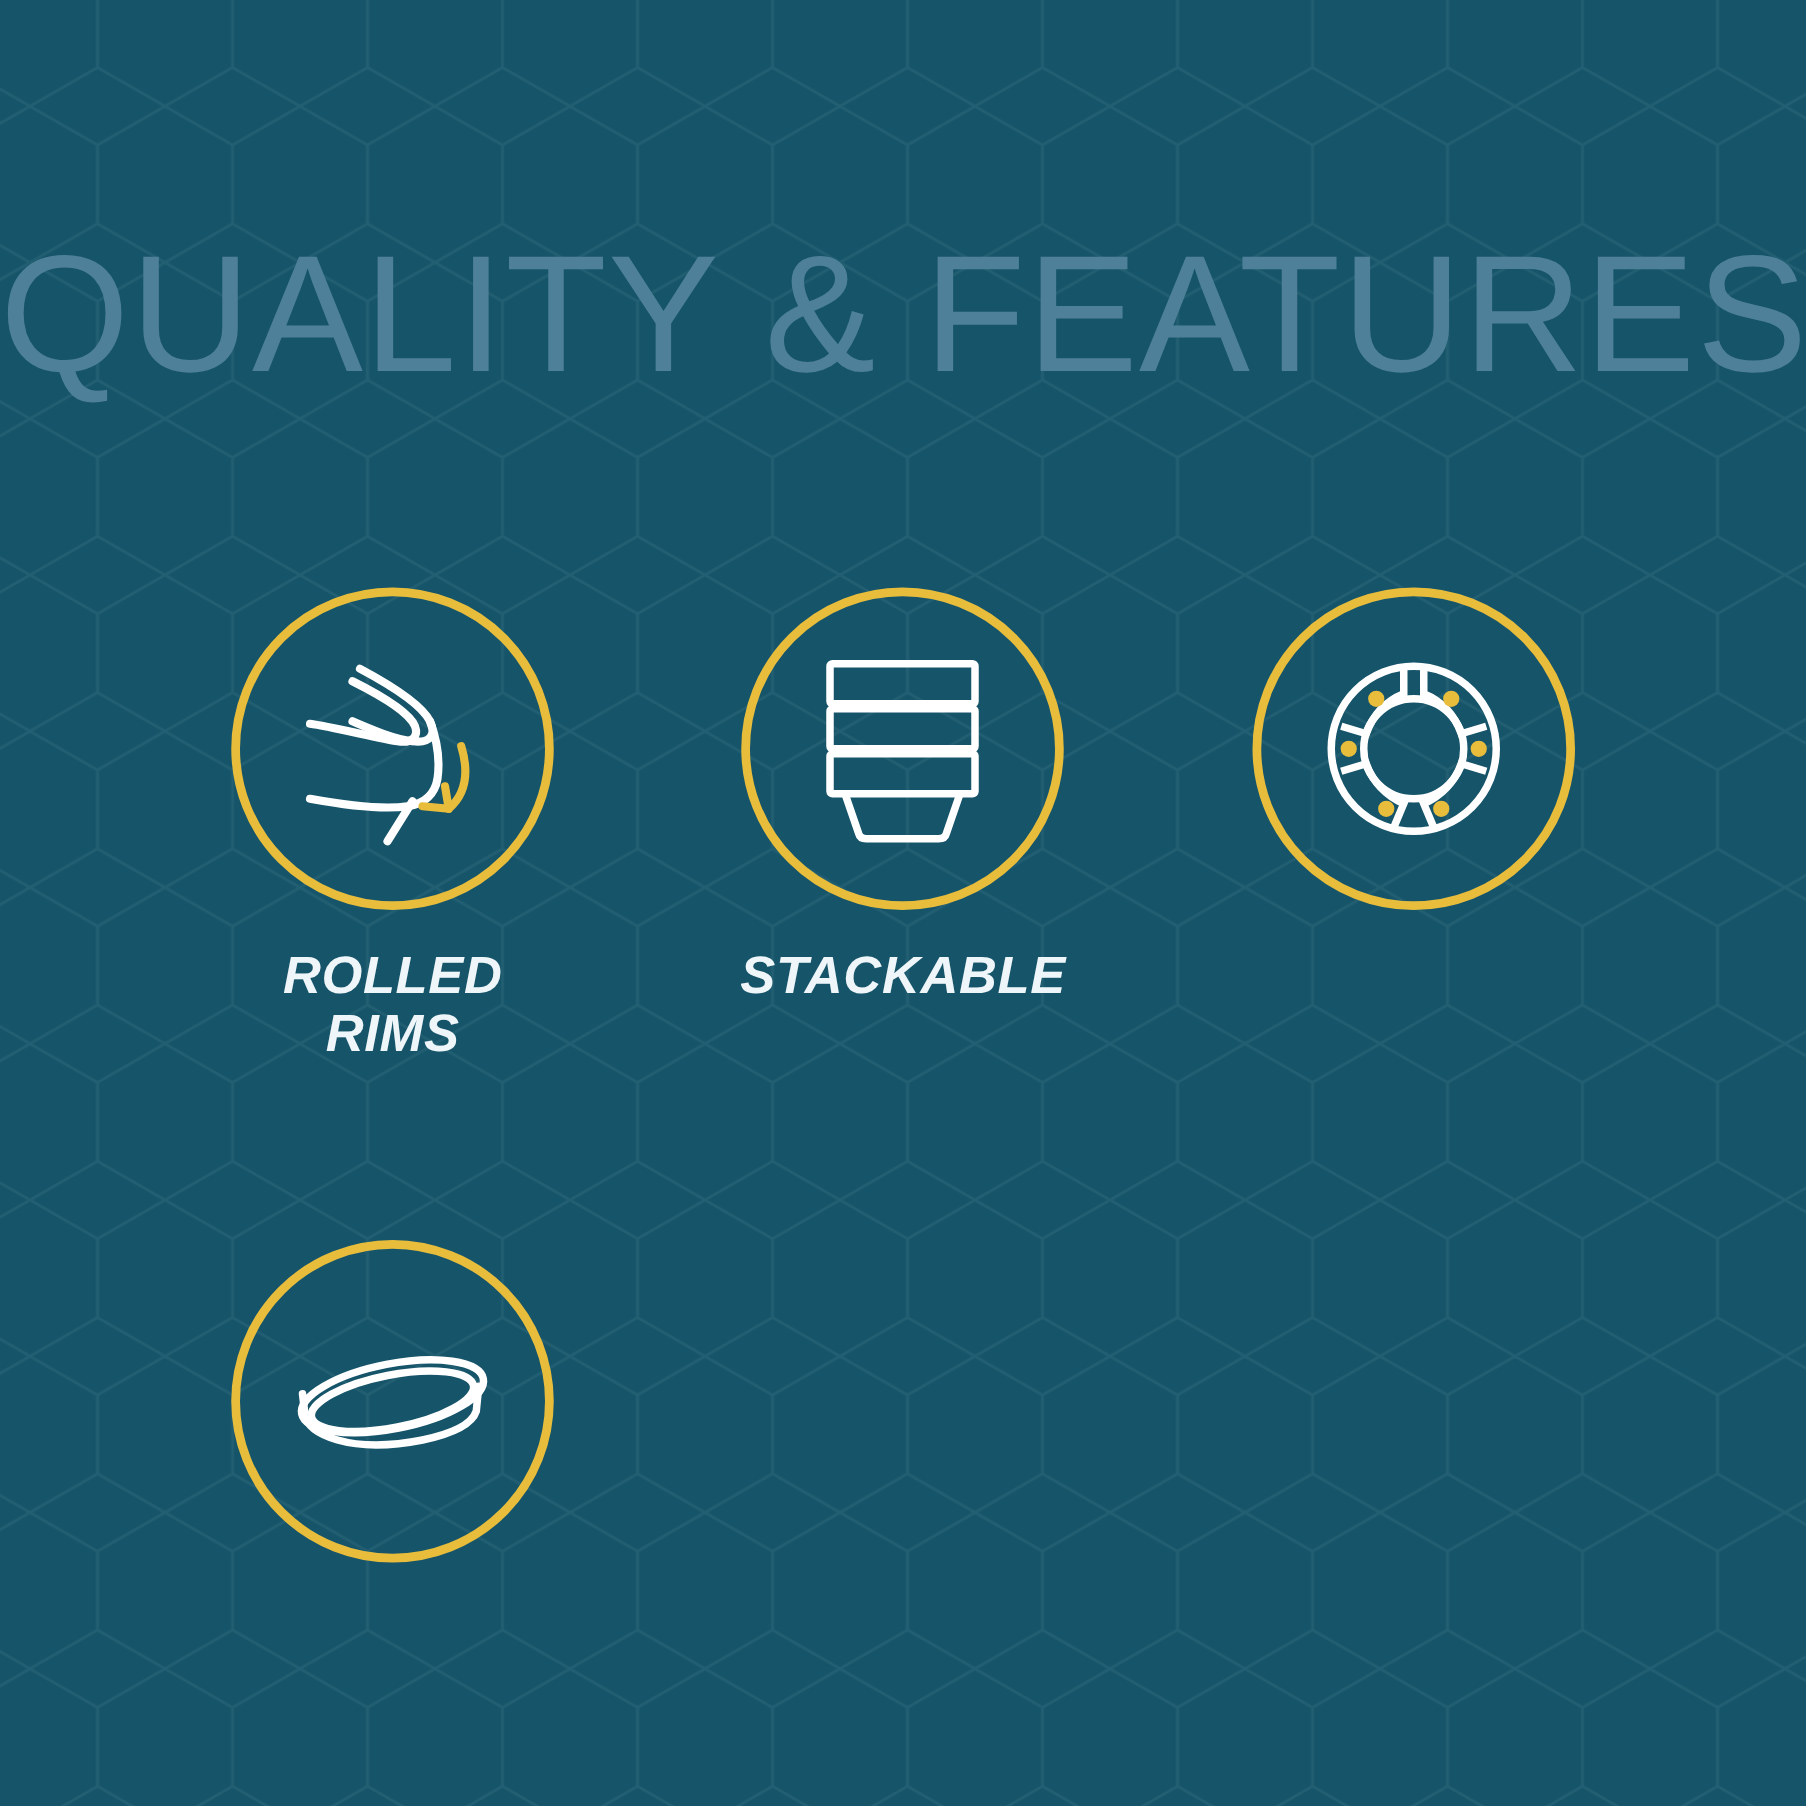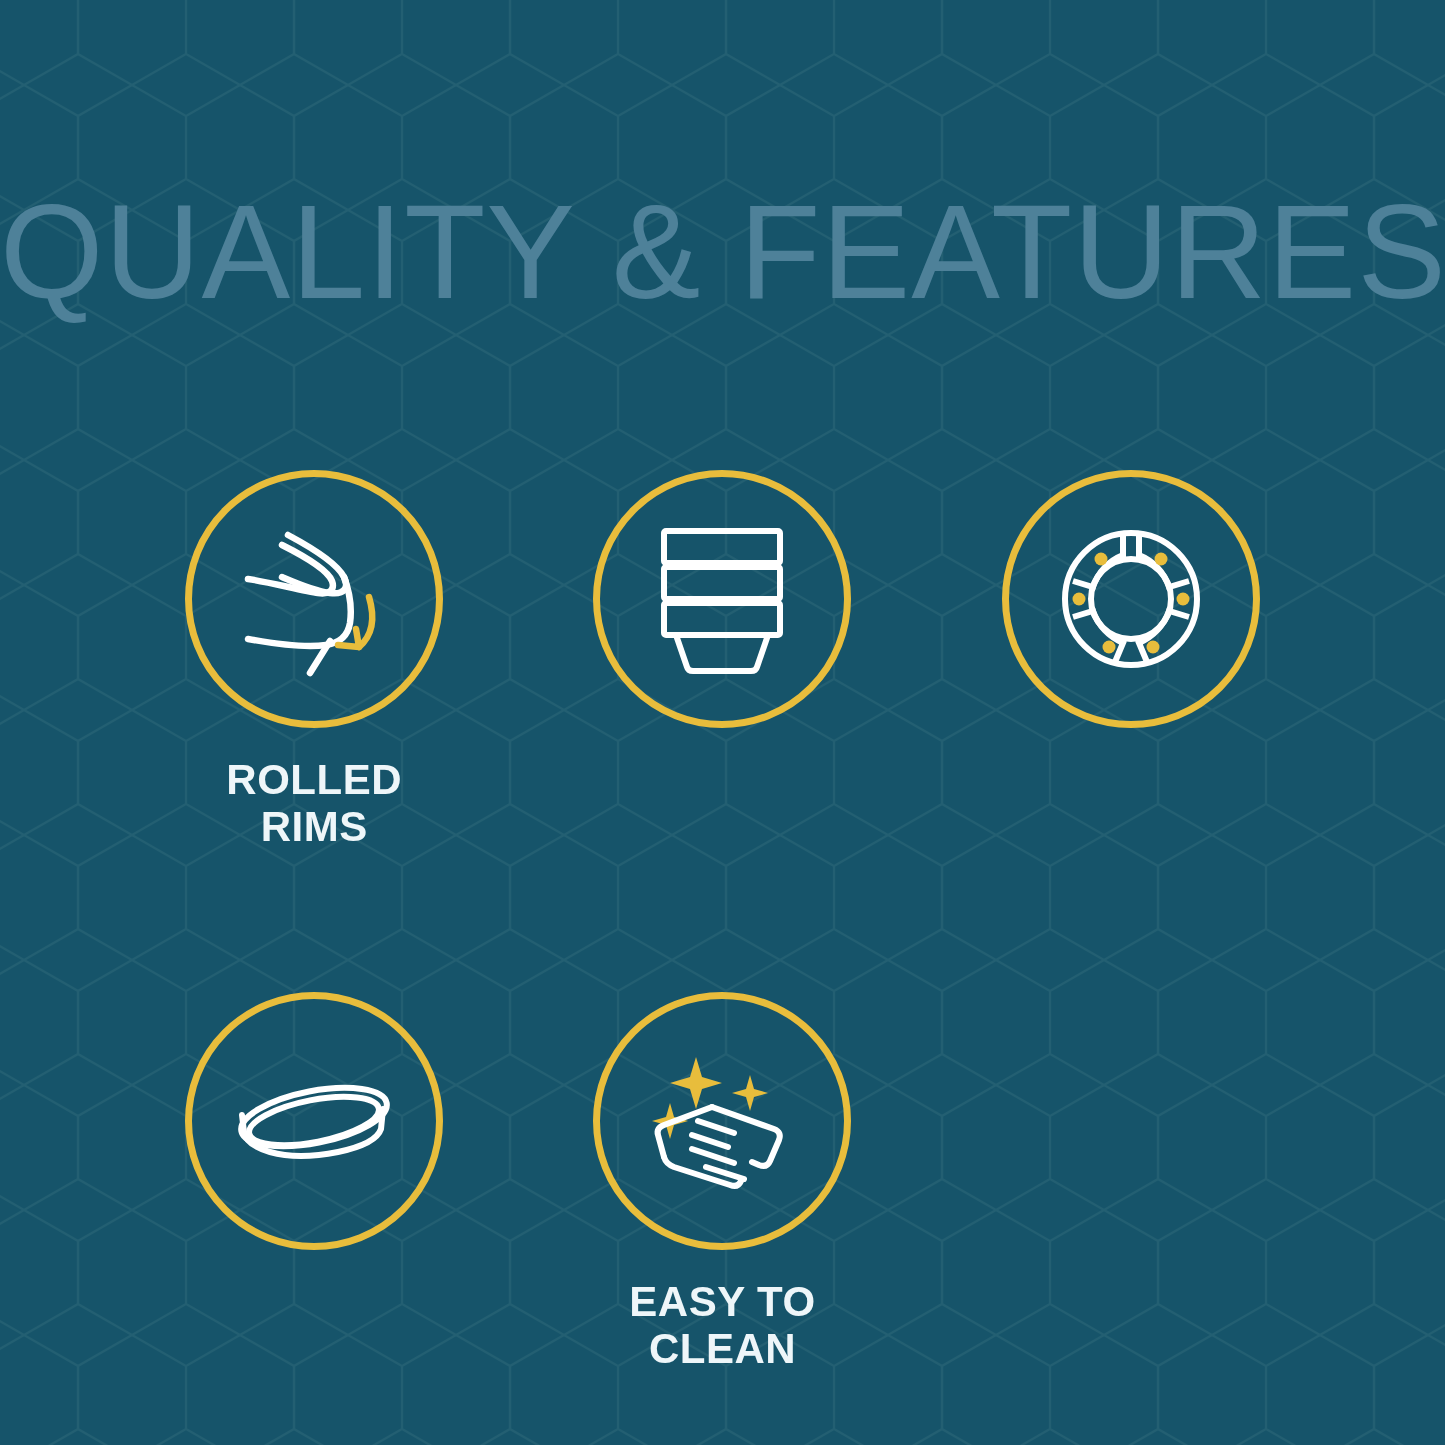--- a/index.html
+++ b/index.html
@@ -46,20 +46,21 @@
     display: grid;
     grid-template-columns: repeat(3, 1fr);
     grid-row-gap: 142px;
     padding: 0 110px;
     box-sizing: border-box;
   }
   .cell {
     display: flex;
     flex-direction: column;
     align-items: center;
+    font-style: italic;
   }
   .icon-ring {
     width: 258px;
     height: 258px;
     border-radius: 50%;
     border: 7px solid #e8bd3c;
     box-sizing: border-box;
     display: flex;
     align-items: center;
     justify-content: center;
@@ -130,20 +131,21 @@
       <div class="icon-ring">
         <svg viewBox="0 0 176 176">
           <g fill="none" stroke="#ffffff" stroke-width="6" stroke-linecap="round" stroke-linejoin="round">
             <rect x="30" y="20" width="116" height="32" rx="2"></rect>
             <rect x="30" y="56" width="116" height="32" rx="2"></rect>
             <rect x="30" y="92" width="116" height="32" rx="2"></rect>
             <path d="M42 124 L53 156 Q54 160 59 160 L117 160 Q122 160 123 156 L134 124"></path>
           </g>
         </svg>
       </div>
+      <div class="cell-label">STACKABLE</div>
     </div>
 
     <div class="cell">
       <div class="icon-ring">
         <svg viewBox="0 0 176 176">
           <g fill="none" stroke="#ffffff" stroke-width="6">
             <circle cx="88" cy="88" r="66"></circle>
             <path d="M80 23 L80 44 Q58 53 50 76 L30 70"></path>
             <path d="M96 23 L96 44 Q118 53 126 76 L146 70"></path>
             <path d="M30 106 L50 100 Q58 122 80 132 L72 151"></path>
@@ -168,34 +170,15 @@
           <g fill="none" stroke="#ffffff" stroke-width="6" stroke-linecap="round" stroke-linejoin="round">
             <ellipse cx="88" cy="84" rx="74" ry="26" transform="rotate(-11 88 84)"></ellipse>
             <ellipse cx="88" cy="88" rx="66" ry="21" transform="rotate(-11 88 88)"></ellipse>
             <path d="M16 82 L18 99 Q20 112 44 119 Q72 127 112 119 Q150 111 155 96 L157 76"></path>
           </g>
         </svg>
       </div>
     </div>
 
 
-    <div class="cell">
-      <div class="icon-ring">
-        <svg viewBox="0 0 176 176">
-          <g fill="#e8bd3c">
-            <path d="M62 24 L68 44 L88 50 L68 56 L62 76 L56 56 L36 50 L56 44 Z"></path>
-            <path d="M116 42 L120 56 L134 60 L120 64 L116 78 L112 64 L98 60 L112 56 Z"></path>
-            <path d="M36 70 L40 84 L54 88 L40 92 L36 106 L32 92 L18 88 L32 84 Z"></path>
-          </g>
-          <g fill="none" stroke="#ffffff" stroke-width="6" stroke-linecap="round" stroke-linejoin="round">
-            <path d="M78 74 L140 96 Q148 99 145 107 L136 128 Q133 135 125 132 L118 129"></path>
-            <path d="M78 74 L30 92 Q22 95 24 102 L30 124"></path>
-            <path d="M30 124 Q32 131 40 134 L96 152 Q104 155 107 148"></path>
-            <path d="M64 88 L100 100 M58 102 L94 114 M58 116 L100 130 M72 134 L110 146"></path>
-          </g>
-        </svg>
-      </div>
-      <div class="cell-label">EASY TO
-CLEAN</div>
-    </div>
 
   </div>
 </div>
 
 </body></html>

